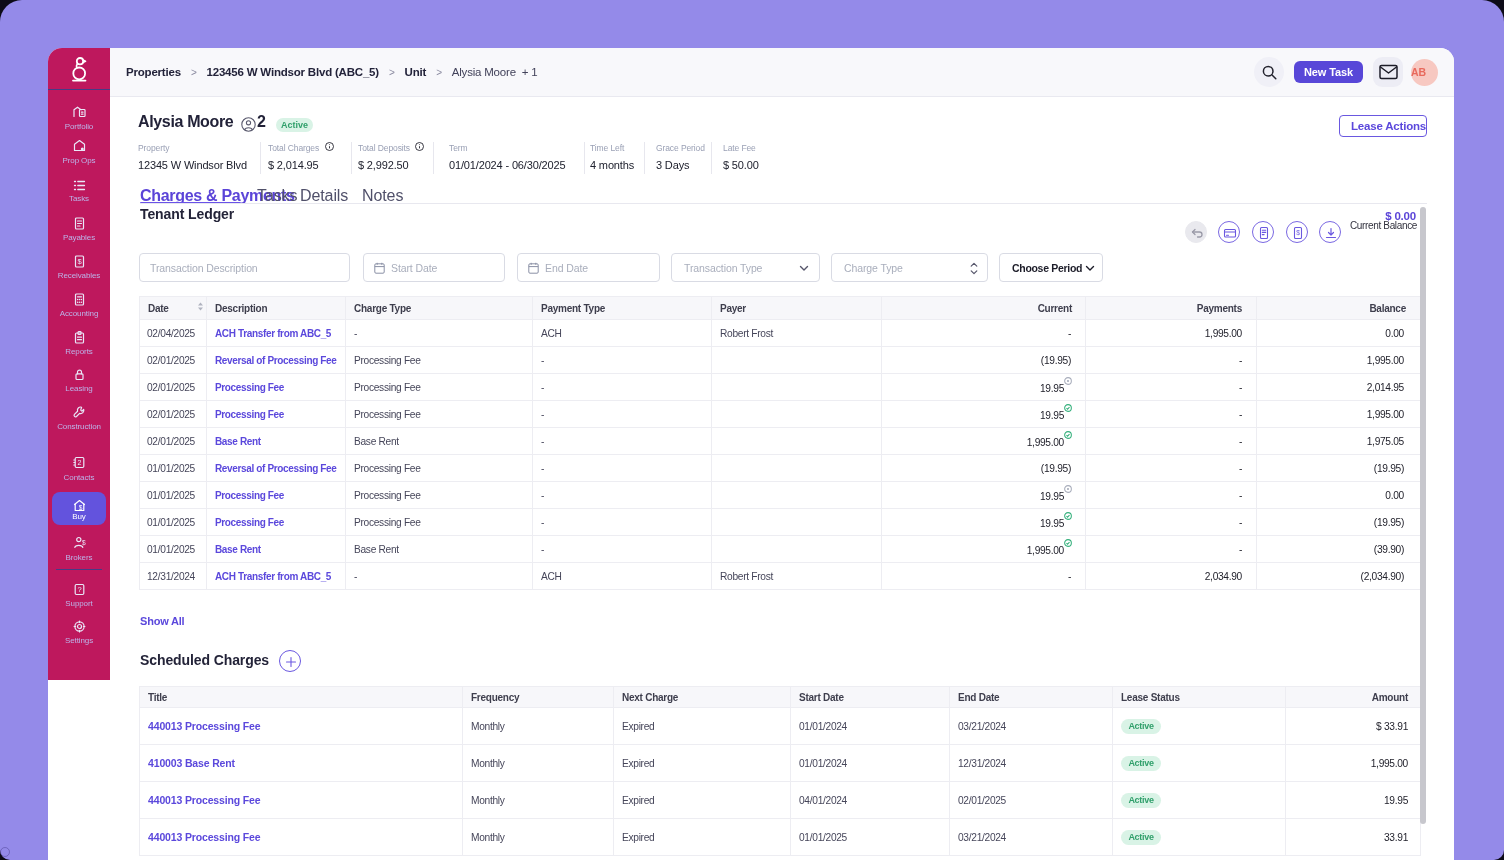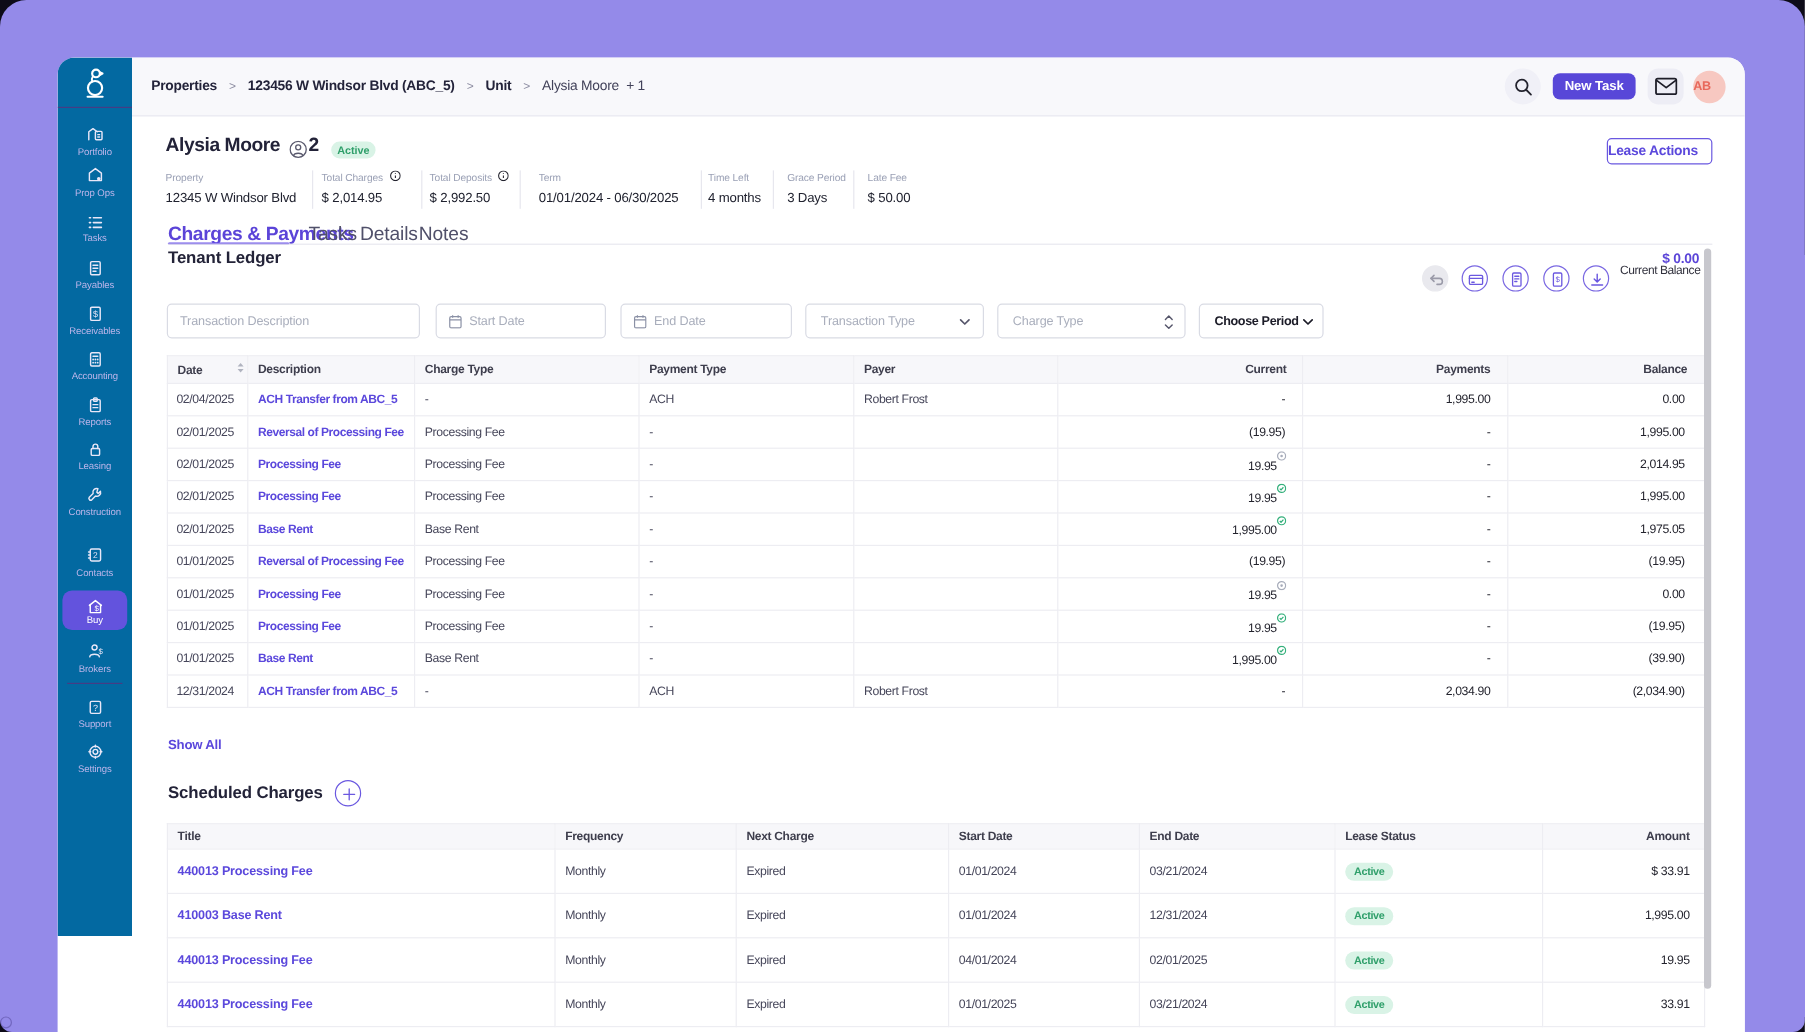--- a/index.html
+++ b/index.html
@@ -1,42 +1,42 @@
 <!DOCTYPE html>
 <html><head>
 <meta charset="utf-8">
 <style>
 * { margin:0; padding:0; box-sizing:border-box; }
 html,body { width:1504px; height:860px; overflow:hidden; }
 body { background:#0d0b18; font-family:"Liberation Sans", sans-serif; }
 .violet { position:absolute; left:0; top:0; width:1504px; height:860px; background:#948ae9; border-radius:22px 22px 10px 10px; overflow:hidden; }
 .app { position:absolute; left:48px; top:48px; width:1406px; height:812px; background:#ffffff; border-radius:14px 14px 0 0; overflow:hidden; }
 
-.side { position:absolute; left:0; top:0; width:62px; height:732px; background:#0369a1; }
+.side { position:absolute; left:0; top:0; width:62px; height:632px; background:#be185d; }
 .logo { position:absolute; left:0; top:0; width:62px; height:42px; border-bottom:1px solid #453c85; }
 .logo svg { position:absolute; left:22px; top:8px; }
 .nav-ic { position:absolute; left:23.5px; width:15px; height:15px; }
 .nav-lb { position:absolute; left:0; width:62px; text-align:center; font-size:8px; letter-spacing:-0.1px; color:#bcb5ea; }
 .buybox { position:absolute; left:4px; top:444px; width:54px; height:33px; background:#6353dd; border-radius:8px; }
 .sidesep { position:absolute; left:8px; width:46px; height:1px; background:#453c85; }
 
 .topbar { position:absolute; left:62px; top:0; width:1344px; height:49px; background:#f8f8fb; border-bottom:1px solid #e9e9f0; }
 .crumbs { position:absolute; left:16px; top:0; height:48px; display:flex; align-items:center; font-size:11.5px; letter-spacing:-0.2px; color:#23233a; font-weight:700; }
 .crumbs .sep { color:#8b8ba0; font-weight:400; margin:0 10px; font-size:10px; }
 .crumbs .last { font-weight:400; color:#42425a; }
 .searchbg { position:absolute; left:1144px; top:9px; width:30px; height:30px; border-radius:50%; background:#f0f0f7; }
 .newtask { position:absolute; left:1184px; top:13px; width:69px; height:22px; background:#5847d8; border-radius:6px; color:#fff; font-size:11px; font-weight:700; letter-spacing:-0.1px; text-align:center; line-height:22px; }
 .mailbg { position:absolute; left:1263px; top:9px; width:30px; height:30px; border-radius:9px; background:#ededf5; }
 .avatar { position:absolute; left:1301px; top:11px; width:27px; height:27px; border-radius:50%; background:#f7c8c1; color:#e8695c; font-size:10.5px; font-weight:700; text-align:left; line-height:27px; letter-spacing:-0.2px; }
 
 .main { position:absolute; left:62px; top:49px; width:1344px; height:763px; background:#fff; }
 .hname { position:absolute; left:28px; top:17px; font-size:16px; line-height:16px; font-weight:700; letter-spacing:-0.35px; color:#222238; }
 .chip { position:absolute; background:#d9f3e6; color:#2f9f6a; border-radius:8px; font-weight:700; text-align:center; }
 .chip1 { left:166px; top:21px; width:37px; height:14px; font-size:9px; line-height:14px; }
-.leasebtn { position:absolute; left:1229px; top:18px; width:88px; height:22px; border:1px solid #6a58e0; border-radius:4px; color:#5b48dc; font-size:11.5px; font-weight:700; text-align:left; line-height:20px; letter-spacing:-0.2px; }
+.leasebtn { position:absolute; left:1229px; top:18px; width:88px; height:22px; border:1px solid #6a58e0; border-radius:4px; color:#5b48dc; font-size:11.5px; font-weight:700; text-align:right; line-height:20px; letter-spacing:-0.2px; }
 .stat-lb { position:absolute; top:46px; font-size:8.5px; letter-spacing:-0.1px; color:#9aa0b5; }
 .stat-vl { position:absolute; top:62px; font-size:11px; letter-spacing:-0.15px; color:#20222f; }
 .stat-dv { position:absolute; top:45px; width:1px; height:32px; background:#e7e7ee; }
 
 .tab { position:absolute; top:90px; font-size:16px; font-weight:400; letter-spacing:-0.1px; color:#50506a;text-align:right; }
 .tab.on { font-weight:700; letter-spacing:-0.3px; }
 .tab.on { color:#5b44d8; }
 .tabrule { position:absolute; left:30px; top:106px; width:1287px; height:1px; background:#e8e8ef; }
 .tabline { position:absolute; left:30px; top:104.5px; width:101px; height:2.5px; background:#6a52e8; border-radius:2px; }
 
@@ -110,21 +110,21 @@
 <div class="stat-vl" style="left:613px">$ 50.00</div>
 <div class="stat-dv" style="left:150px"></div>
 <div class="stat-dv" style="left:241px"></div>
 <div class="stat-dv" style="left:323px"></div>
 <div class="stat-dv" style="left:474px"></div>
 <div class="stat-dv" style="left:534px"></div>
 <div class="stat-dv" style="left:601px"></div>
 <div class="tab on" style="left:30px">Charges &amp; Payments</div>
 <div class="tab" style="left:147px">Tasks</div>
 <div class="tab" style="left:190px">Details</div>
-<div class="tab" style="left:239px">Notes</div>
+<div class="tab" style="left:252px">Notes</div>
 <div class="tabline"></div>
 <div class="tabrule"></div>
 <div class="h2" style="left:30px;top:111px">Tenant Ledger</div>
 <div class="balval">$ 0.00</div>
 <div class="ballbl">Current Balance</div>
 <div class="cbtn gray" style="left:1075px">
           <svg width="14" height="14" viewBox="0 0 14 14" fill="none" stroke="#9a9aa8" stroke-width="1.3" stroke-linecap="round" stroke-linejoin="round">
             <path d="M2.5 6h7a2.5 2.5 0 1 1 0 5h-2"></path>
             <path d="M5 3.5 2.5 6 5 8.5"></path>
           </svg>

